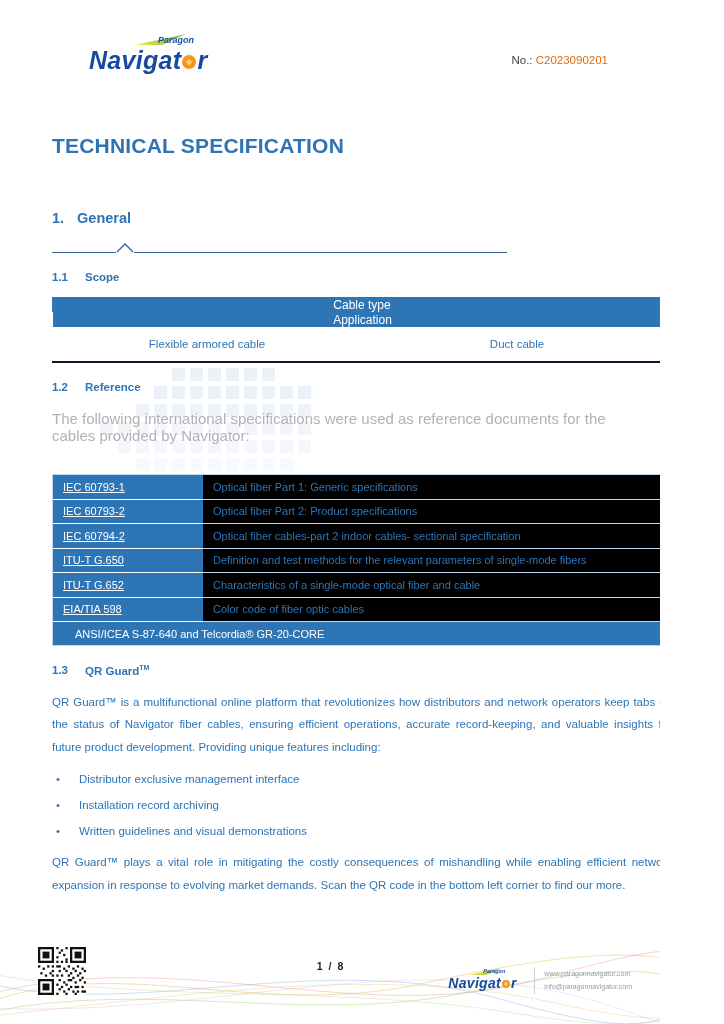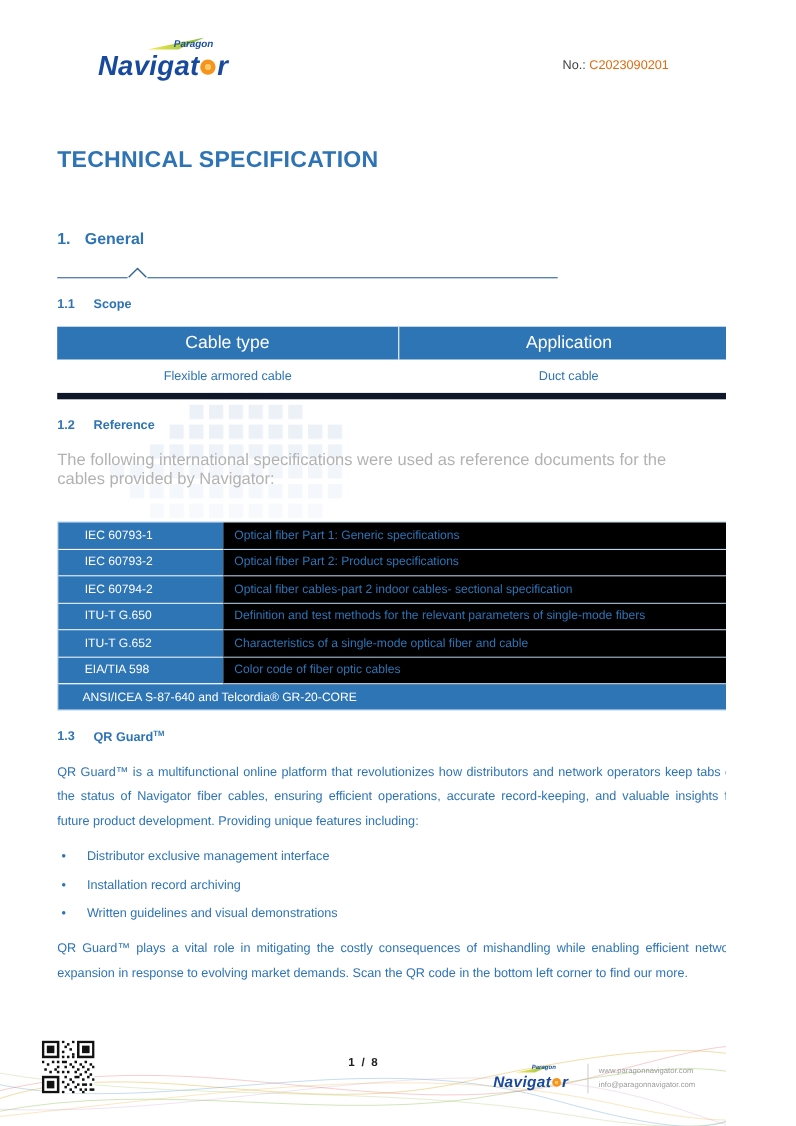--- a/index.html
+++ b/index.html
@@ -31,33 +31,33 @@
   .rule { margin-top:17px; width:455px; display:flex; align-items:flex-end; }
   .rule .seg { border-top:1.4px solid #33639C; }
   .rule .s1 { width:64px; }
   .rule .s2 { flex:1; }
   .h2 { margin-top:18px; font-size:11.5px; font-weight:700; color:#2E74B5; display:flex; }
   .h2 .n { width:33px; flex:none; }
   sup.tm { font-size:7px; vertical-align:super; }
 
   
   .scope-table { margin-top:14px; width:620px; }
-  .scope-head { display:flex; background:#2E75B6; color:#fff; height:30px; font-size:16px; }
+  .scope-head { display:flex; background:#2E75B6; color:#fff; height:30px; font-size:12px;flex-direction:column; }
   .scope-head .cell { flex:1; display:flex; align-items:center; justify-content:center; }
   .scope-head .cell + .cell { border-left:1px solid #fff; }
-  .scope-row { display:flex; height:36px; border-bottom:6px solid #0f172a; color:#2E74B5; font-size:11.5px; background:transparent; }
+  .scope-row { display:flex; height:36px; border-bottom:2px solid #0f172a; color:#2E74B5; font-size:11.5px; background:transparent; }
   .scope-row .cell { flex:1; display:flex; align-items:center; justify-content:center; background:#fff; }
 
   .intro { margin-top:17px; font-size:15px; color:#B2B2B2; }
 
   
   .ref-table { margin-top:30px; width:620px; border:1px solid #BDD7EE; }
   .ref-row { display:flex; height:24.5px; }
   .ref-code { width:150px; flex:none; background:#2E75B6; color:#fff; font-size:11px;
-              display:flex; align-items:center; padding-left:24px; border-bottom:1px solid #fff; }
+              display:flex; align-items:center; padding-left:10px; border-bottom:1px solid #fff;text-decoration:underline; }
   .ref-desc { flex:1; background:#000000; color:#2E74B5; font-size:11px;
               display:flex; align-items:center; padding-left:10px; border-bottom:1px solid #BDD7EE; }
   .ref-footer { background:#2E75B6; color:#fff; font-size:11px; height:23px;
                 display:flex; align-items:center; padding-left:22px; }
 
   
   .para { margin-top:14px; width:620px; font-size:11.5px; line-height:1.95; text-align:justify; color:#2E74B5; }
   ul.features { margin-top:15px; list-style:none; }
   ul.features li { position:relative; padding-left:27px; font-size:11.5px; color:#2E74B5; margin-bottom:14px; }
   ul.features li .marker { position:absolute; left:4px; top:0; }

